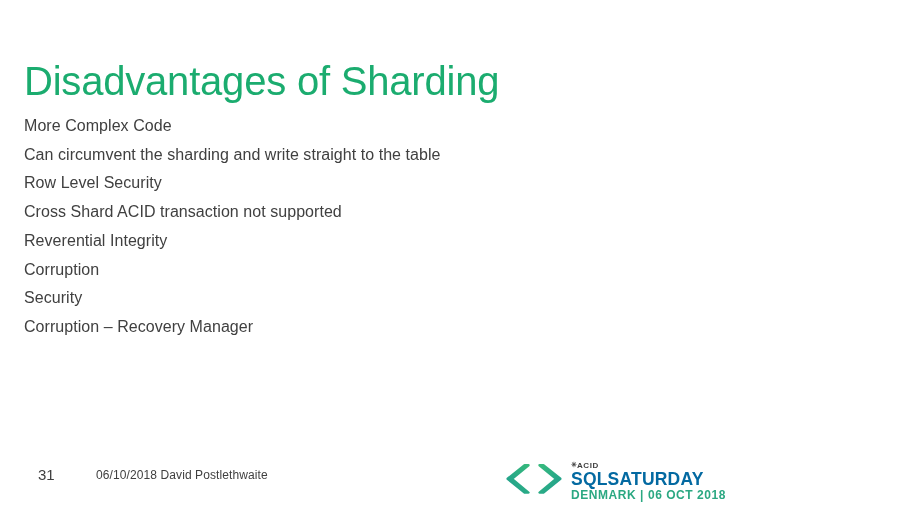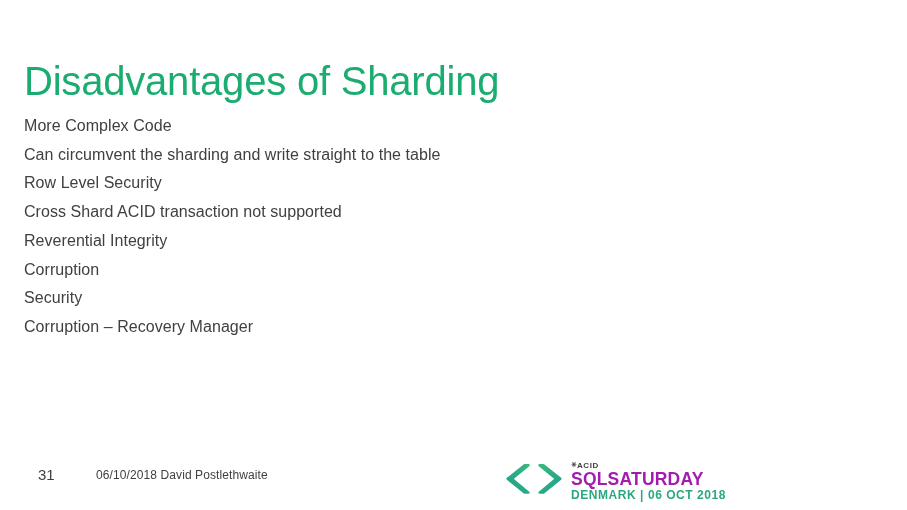--- a/index.html
+++ b/index.html
@@ -111,21 +111,21 @@
   #logo-pass .pass-star {
     font-size: 7px;
     vertical-align: 1px;
     letter-spacing: 0;
   }
   #logo-brand {
     display: block;
     font-size: 17.5px;
     line-height: 19px;
     font-weight: 700;
-    color: #a21caf;
+    color: #0369a1;
     letter-spacing: 0.2px;
   }
   #logo-sub {
     display: block;
     font-size: 12px;
     line-height: 10px;
     font-weight: 700;
     color: #2BA882;
     letter-spacing: 0.55px;
     margin-top: 1px;

